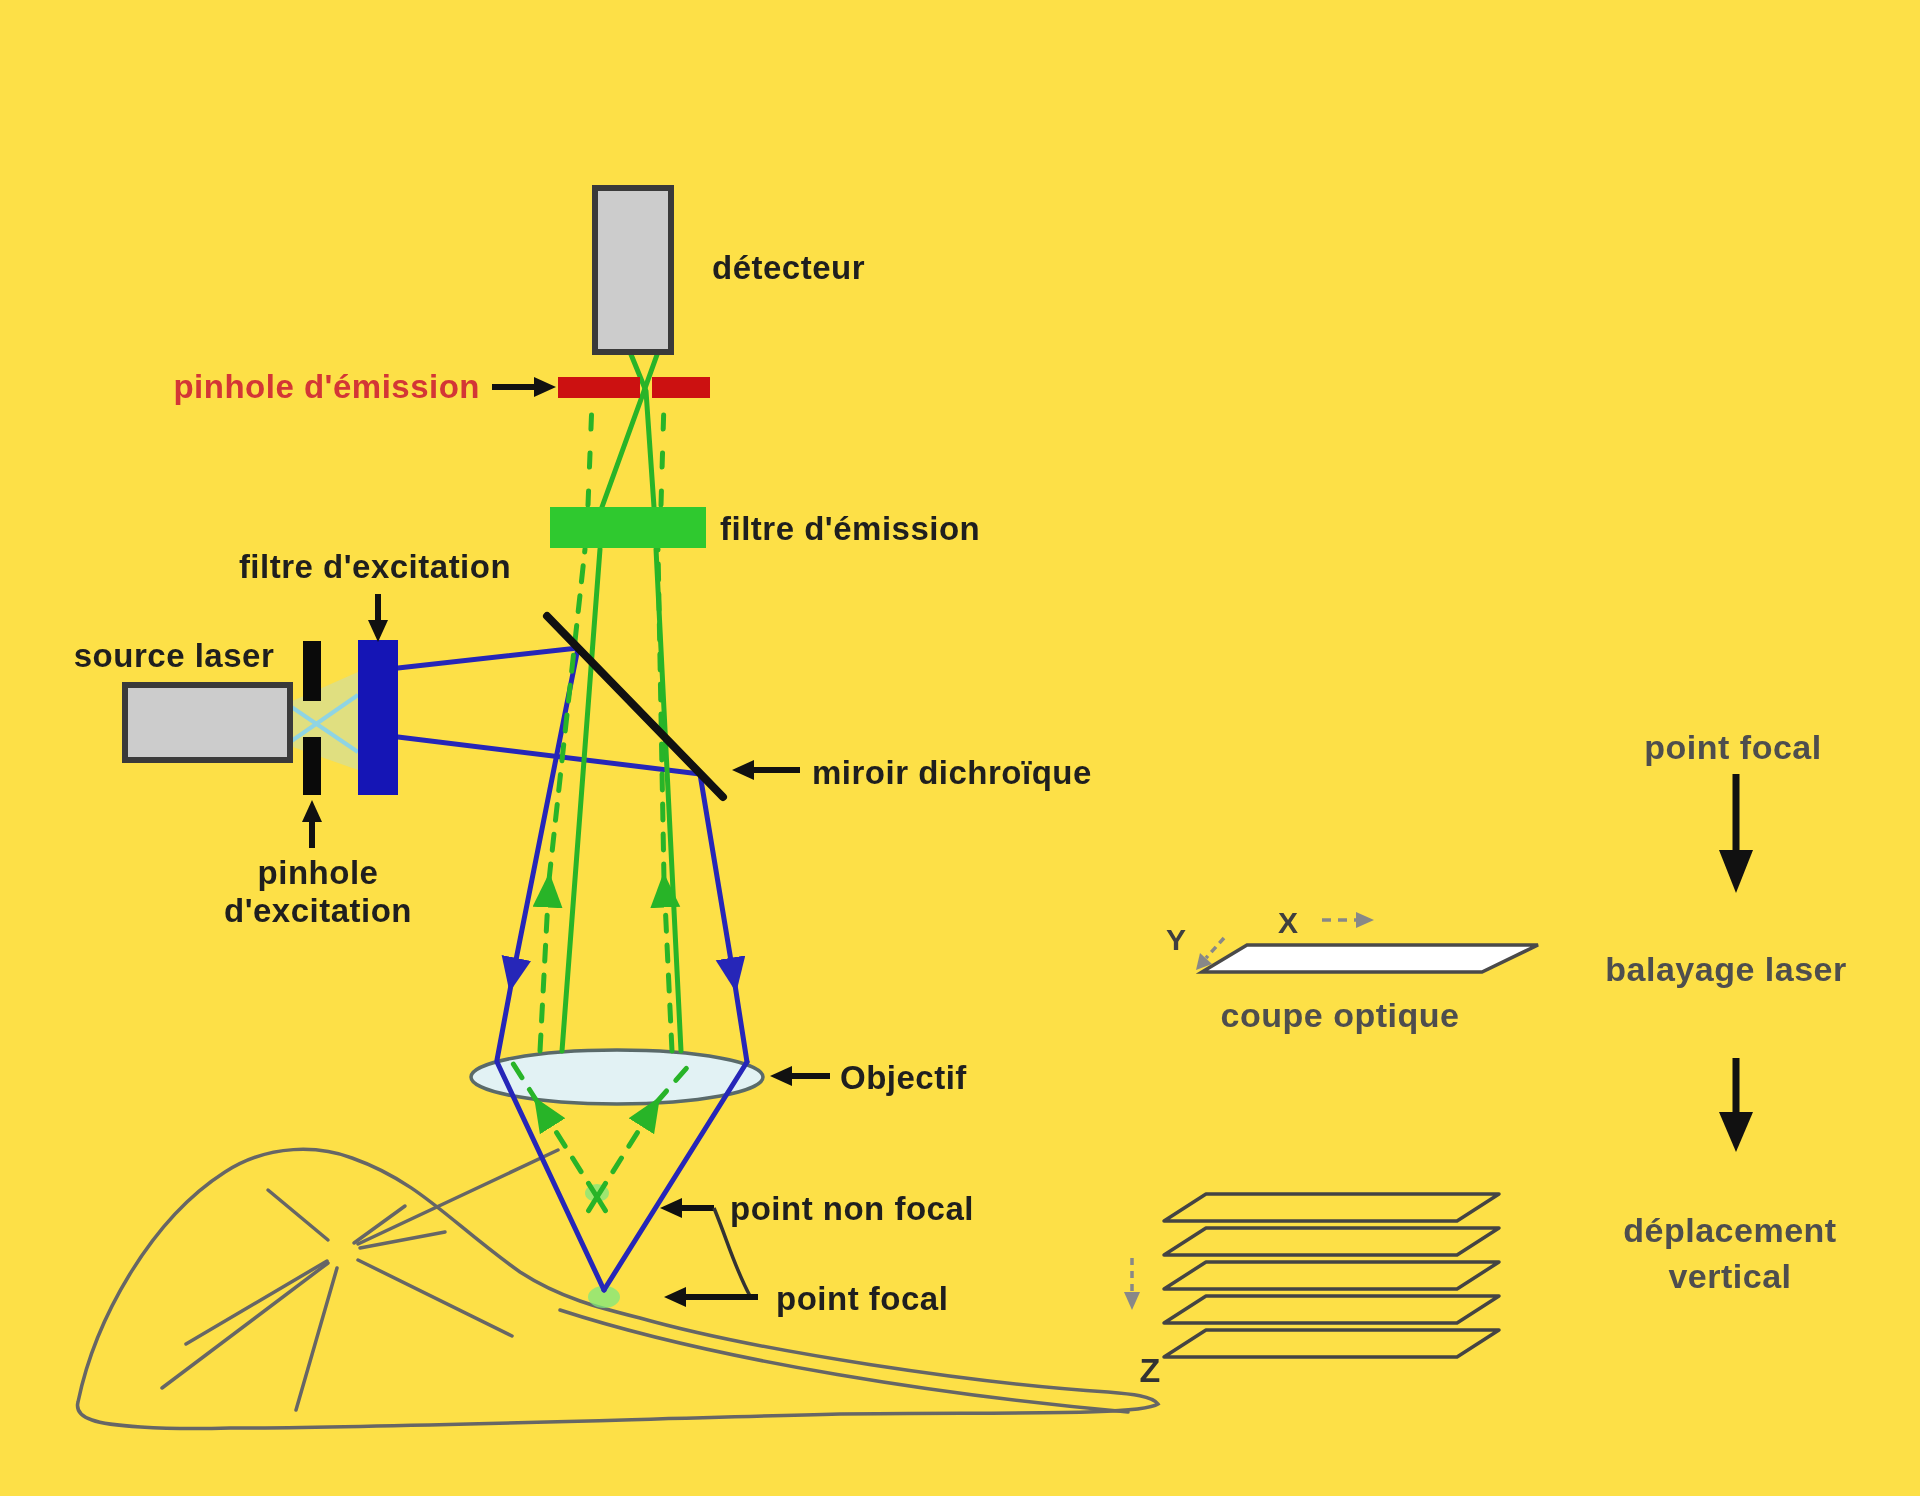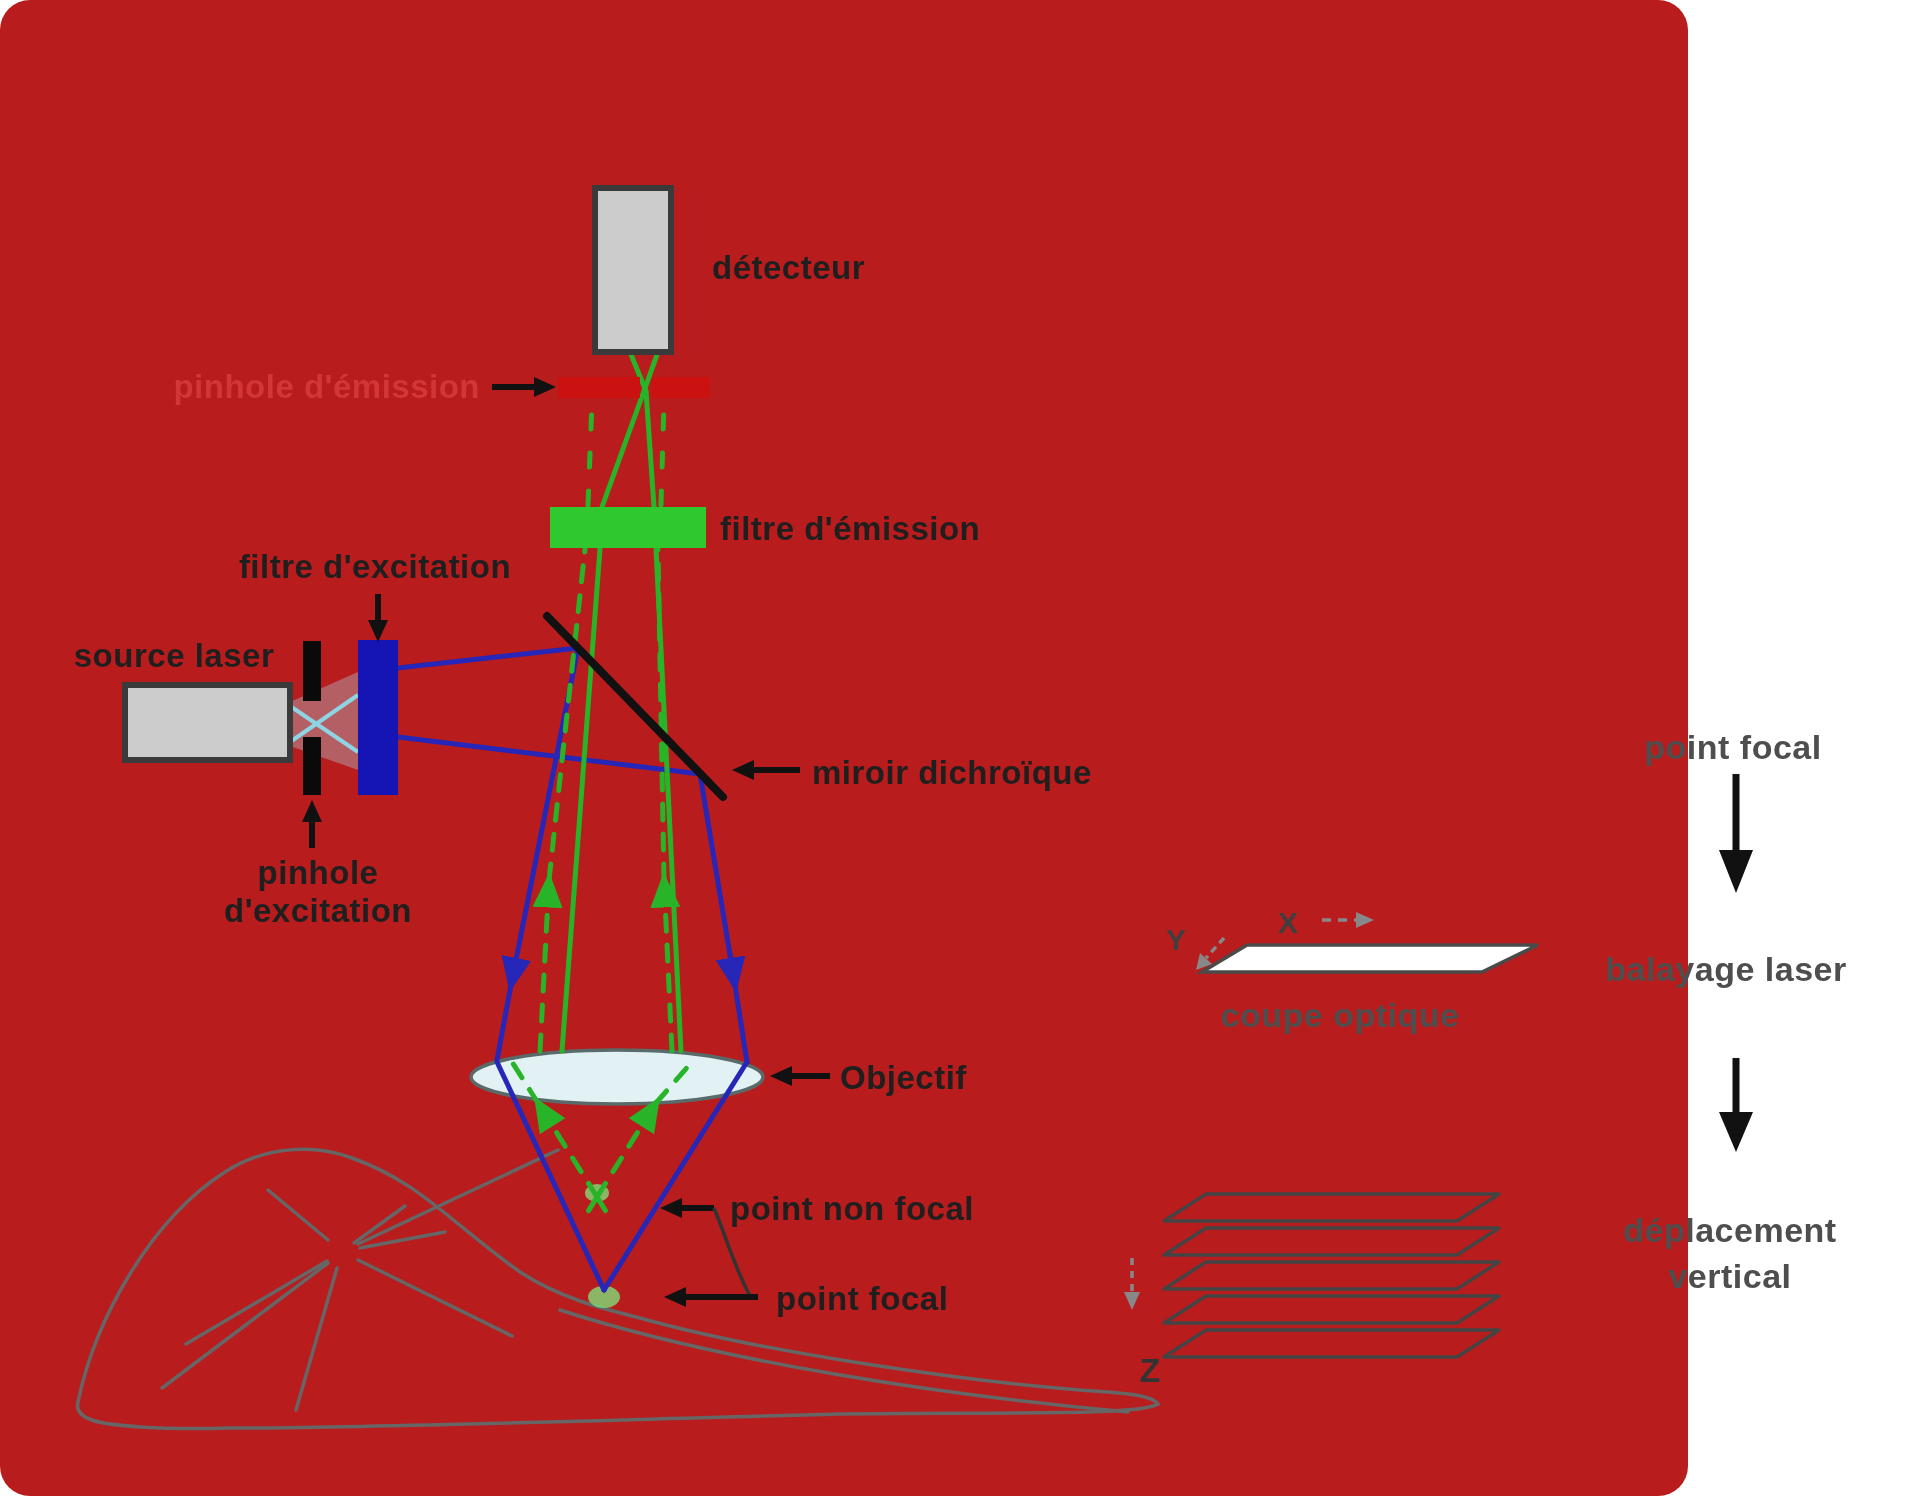--- a/index.html
+++ b/index.html
@@ -1,16 +1,16 @@
 <!DOCTYPE html>
 <html><head>
 <meta charset="utf-8">
 <style>
   html,body { margin:0; padding:0; background:#ffffff; }
-  .stage { width:1688px; height:1496px; position:relative; background:#b91c1c;border-radius:30px; }
+  .stage { width:1920px; height:1496px; position:relative; background:#fde047; }
   svg { display:block; }
   .lbl      { font:700 33px "Liberation Sans", sans-serif; fill:#1f1f1f; letter-spacing:.5px; }
   .lbl-red  { font:700 33px "Liberation Sans", sans-serif; fill:#d33636; letter-spacing:.5px; }
   .lbl-gray { font:700 34px "Liberation Sans", sans-serif; fill:#4e4e4e; letter-spacing:.5px; }
   .axis     { font:700 30px "Liberation Sans", sans-serif; fill:#3f3f3f; }
 </style>
 </head>
 <body>
 
 <div class="stage">

